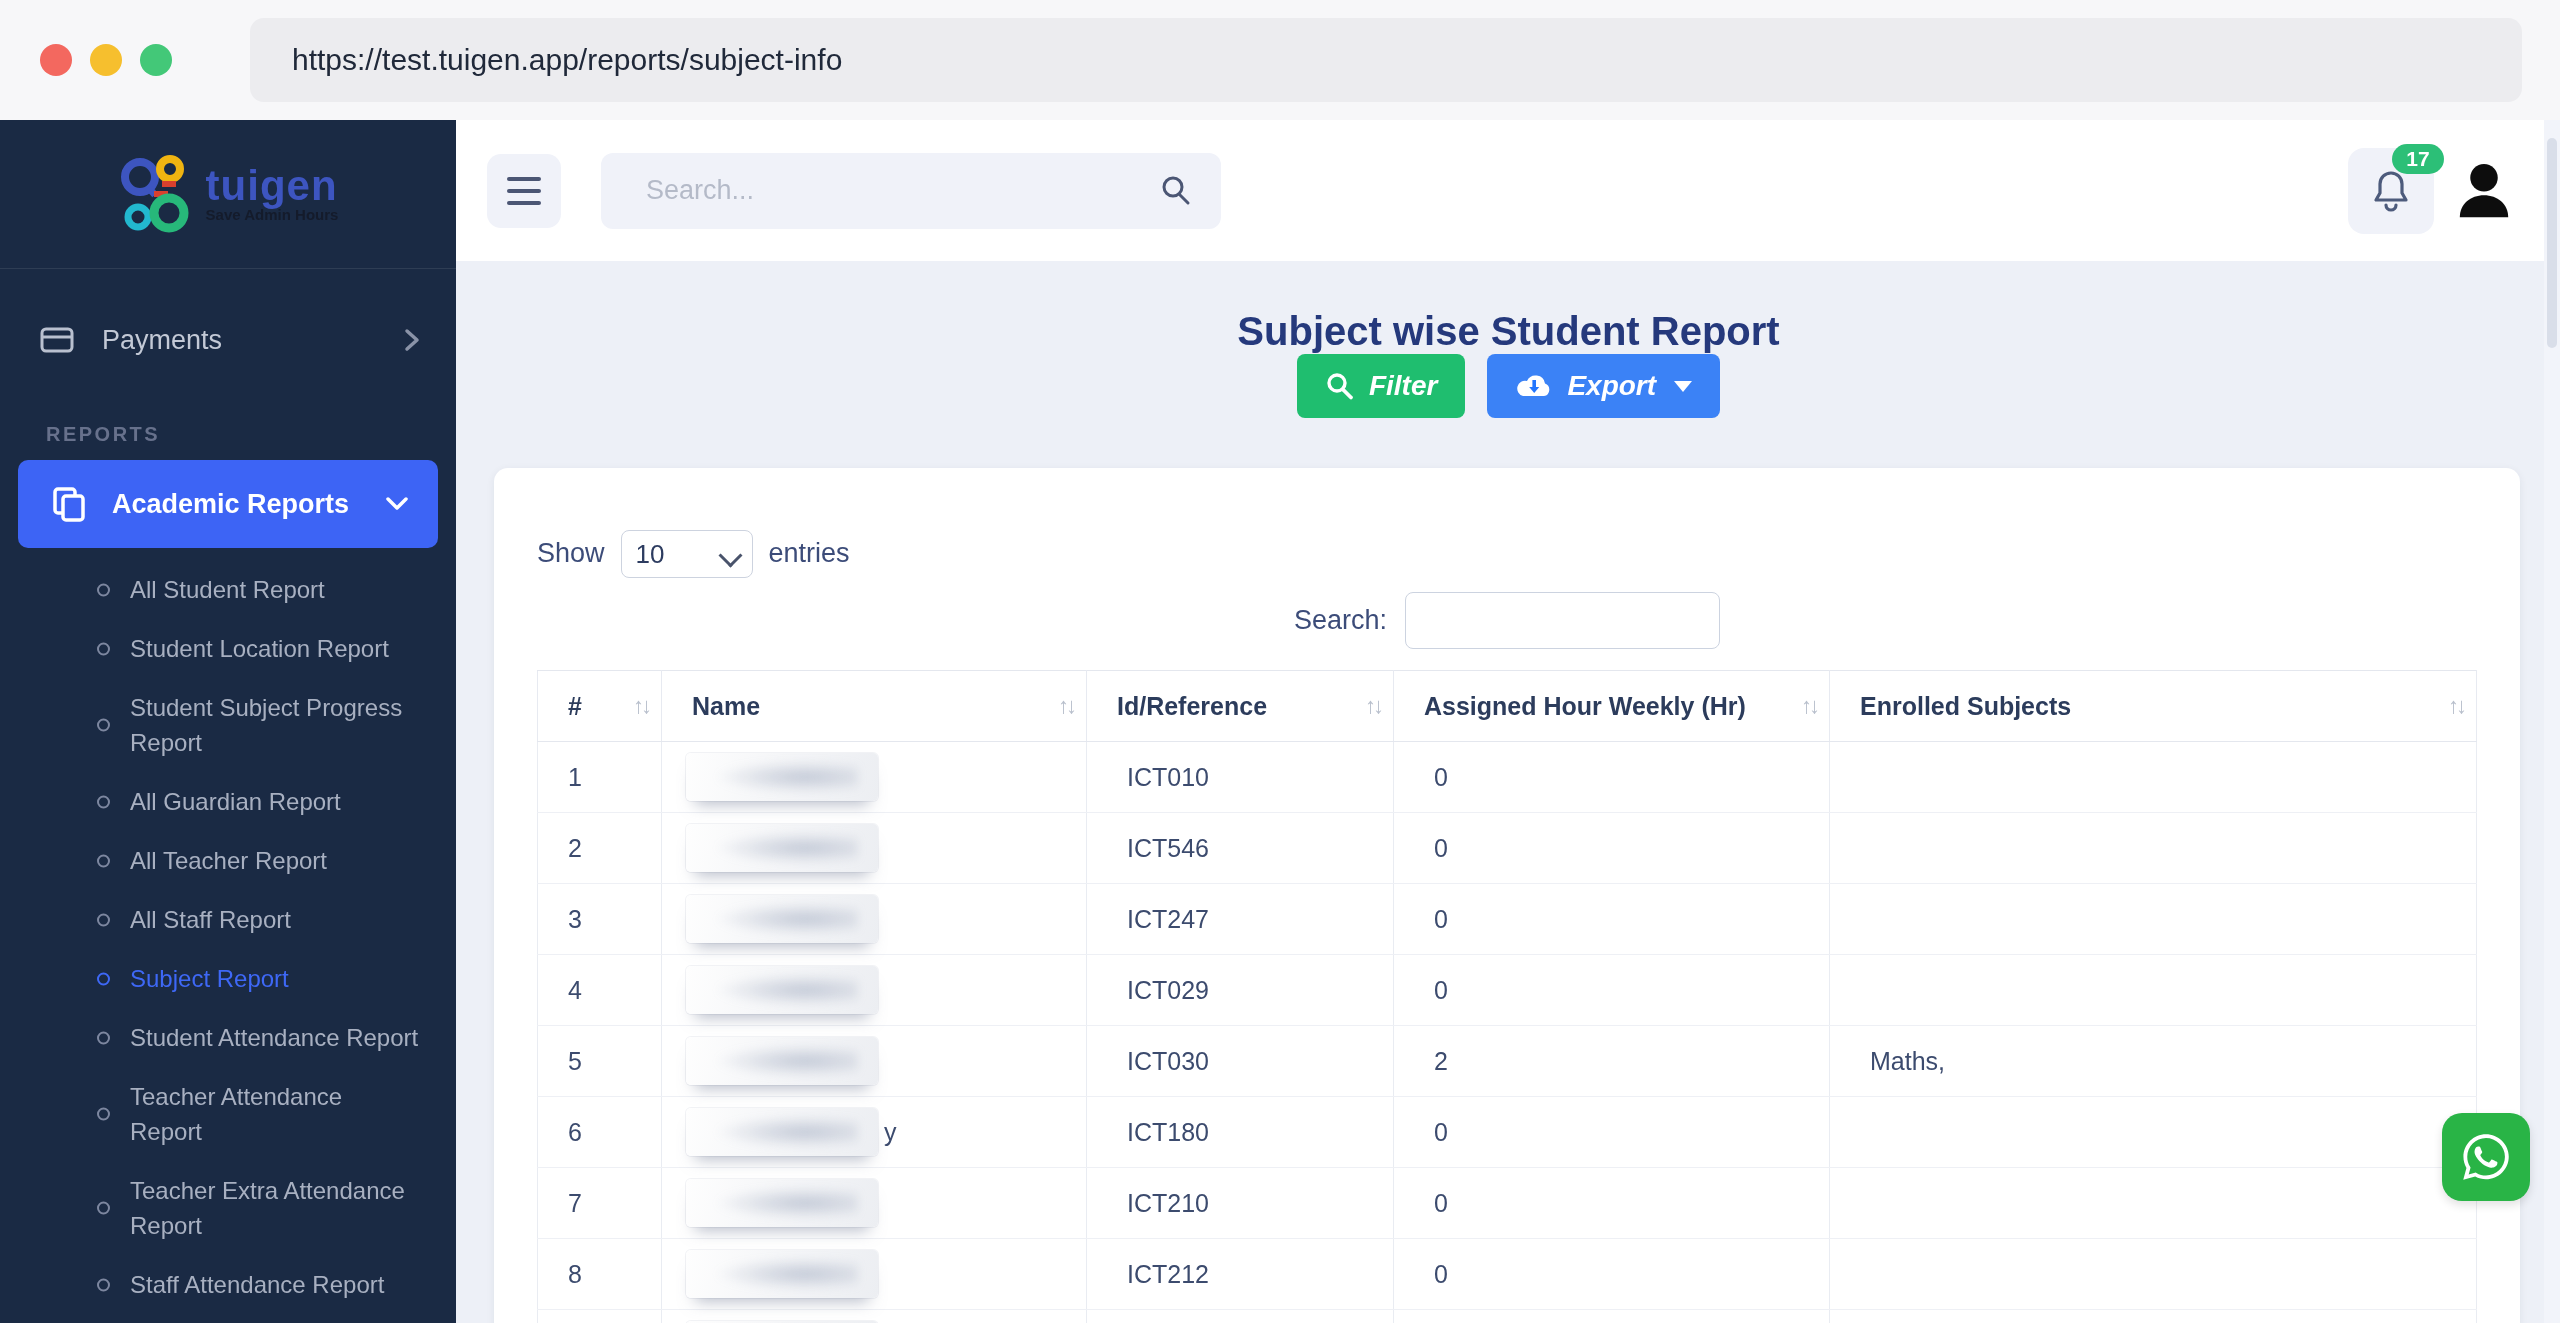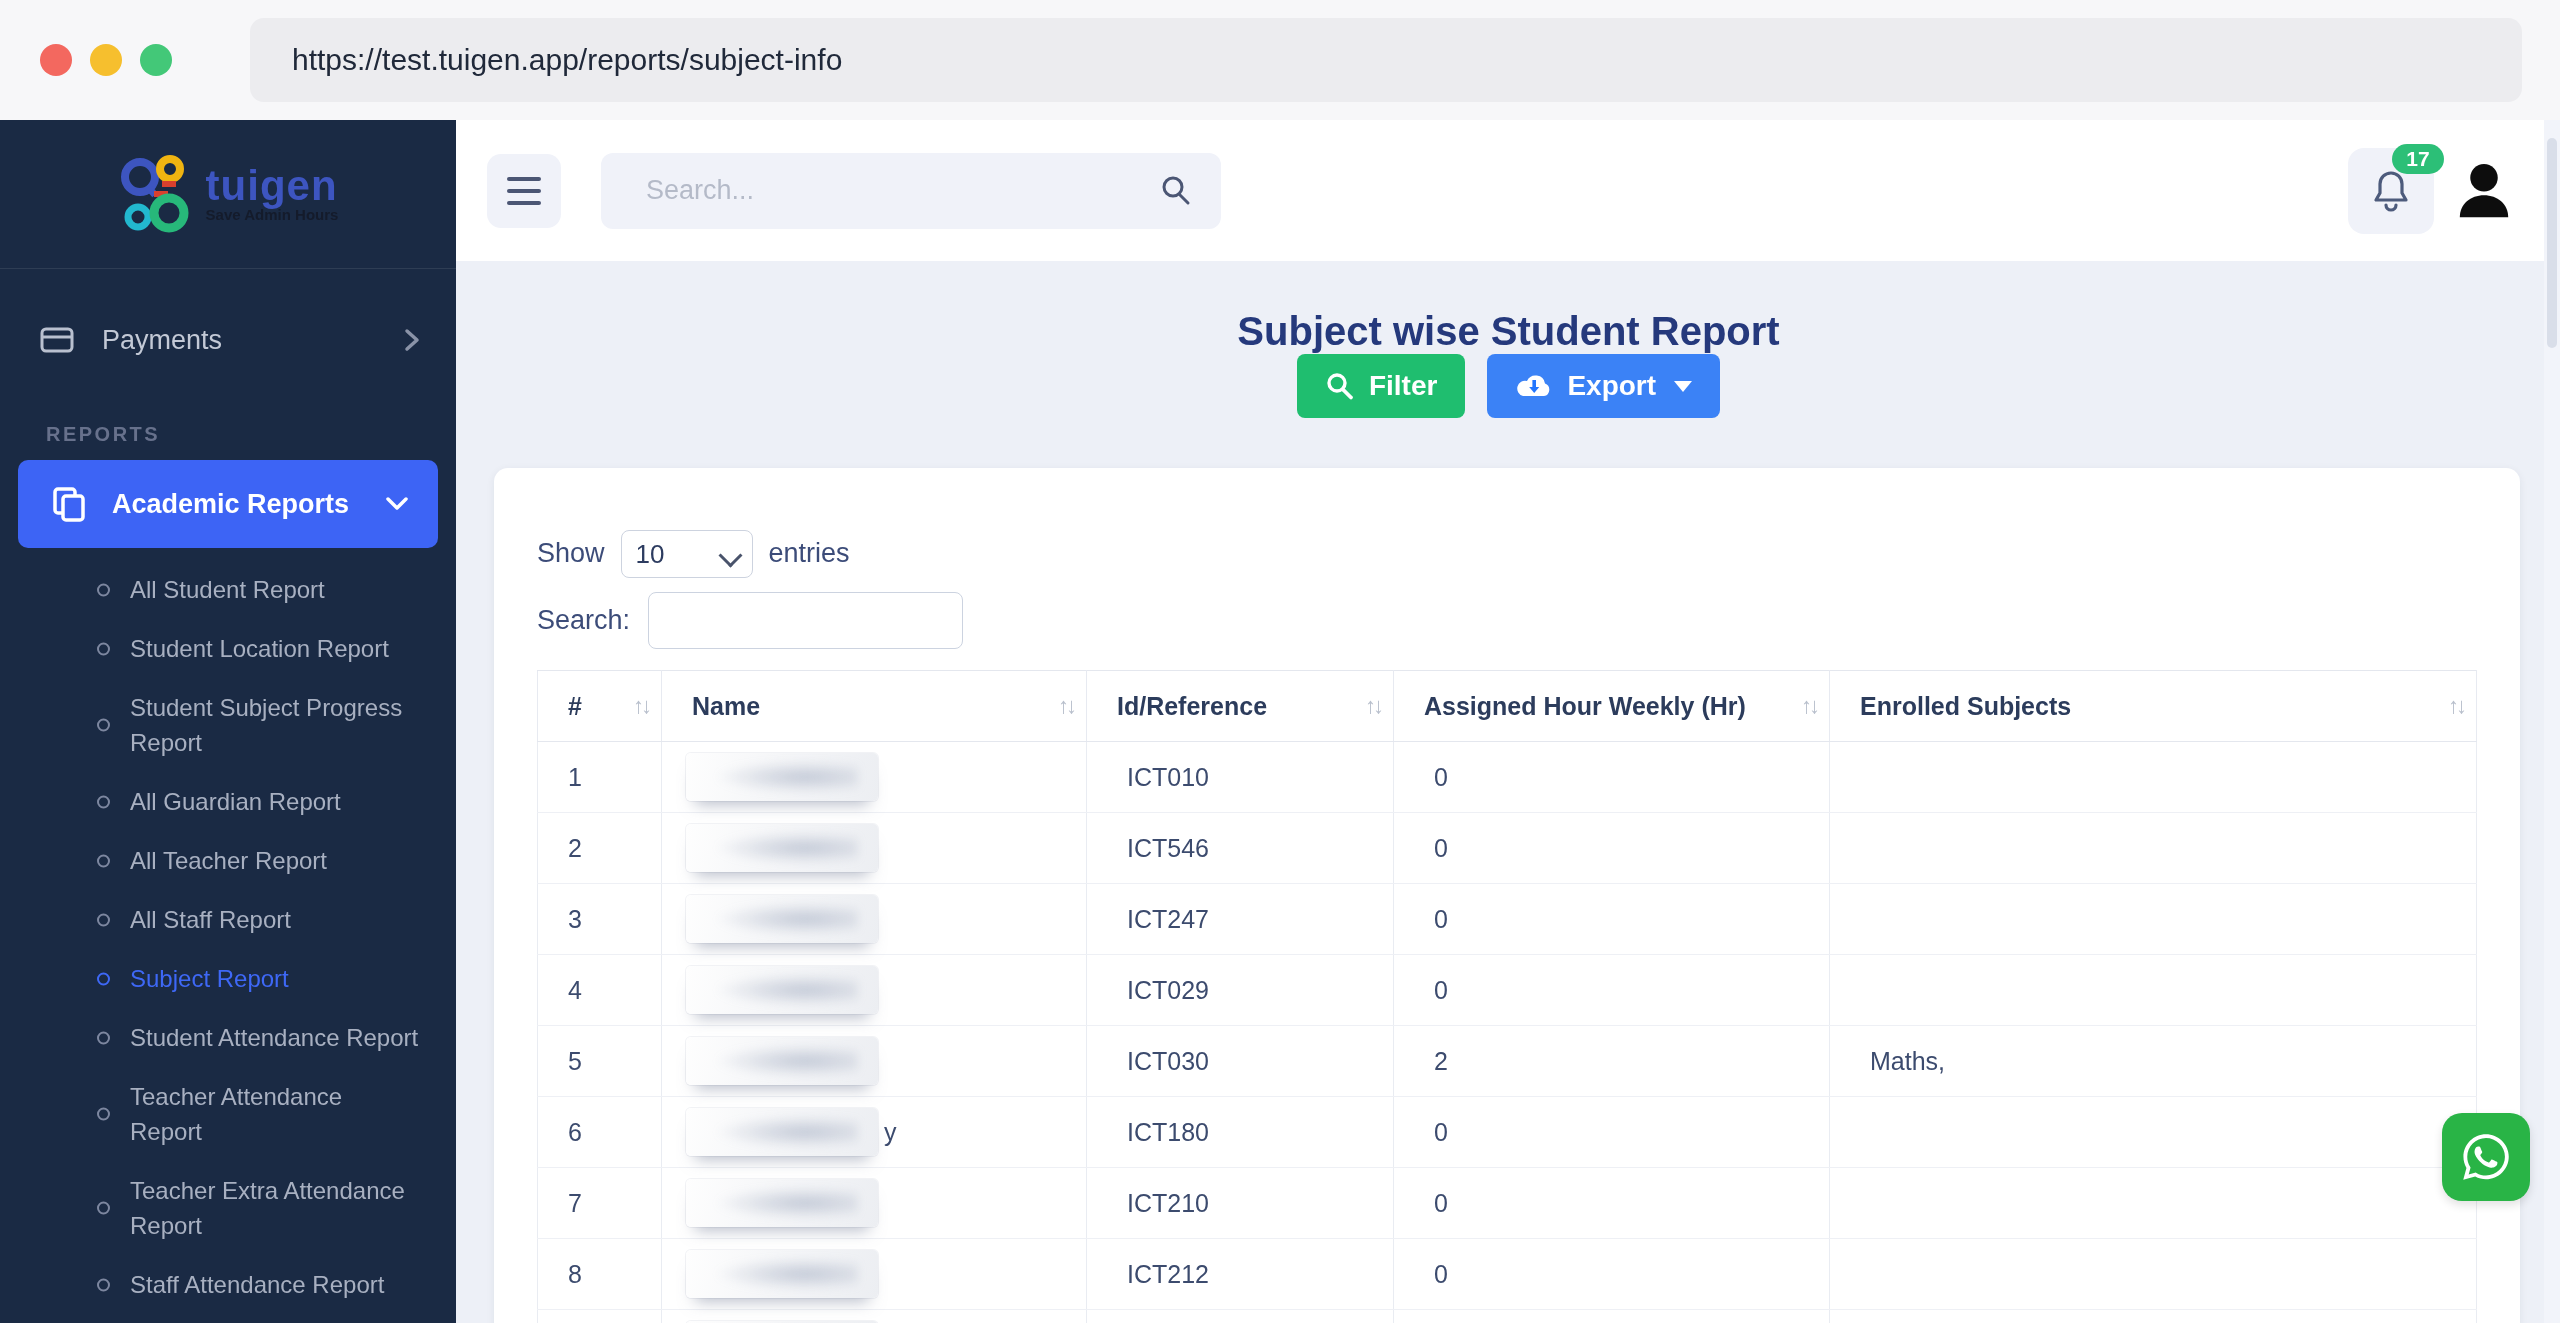--- a/index.html
+++ b/index.html
@@ -49,33 +49,33 @@
   .topbar .spacer{flex:1;}
   .bellbox{position:relative;width:86px;height:86px;border-radius:16px;background:#f0f2f9;display:flex;align-items:center;justify-content:center;cursor:pointer;margin-left:27px;}
   .badge{position:absolute;top:-4px;right:-10px;min-width:28px;height:30px;padding:0 12px;background:#2cbf77;color:#fff;
          font-size:21px;font-weight:bold;border-radius:16px;display:flex;align-items:center;justify-content:center;}
   .avatar{margin-left:16px;width:68px;height:68px;cursor:pointer;display:flex;align-items:center;justify-content:center;}
 
   .page-head{display:flex;justify-content:space-between;align-items:center;margin:48px 40px 0 41px;flex-direction:column;}
   .page-title{margin:0;font-size:40px;font-weight:bold;color:#25397c;}
   .head-btns{display:flex;gap:22px;}
   .btn{height:64px;border:none;border-radius:8px;display:flex;align-items:center;gap:14px;padding:0 28px;
-       font-size:28px;font-weight:bold;color:#fff;cursor:pointer;font-family:"Liberation Sans",sans-serif;}
+       font-size:28px;font-weight:bold;color:#fff;cursor:pointer;font-family:"Liberation Sans",sans-serif;font-style:italic;}
   .btn-filter{background:#1fbe6f;}
   .btn-export{background:#3b82f6;}
   .caret{width:0;height:0;border-left:9px solid transparent;border-right:9px solid transparent;border-top:11px solid #fff;margin-left:4px;}
 
   .card{margin:50px 40px 0 38px;background:#fff;border-radius:14px;box-shadow:0 2px 8px rgba(30,40,60,.07);
         padding:62px 43px 0 43px;height:900px;box-sizing:content-box;}
   .show-row{display:flex;align-items:center;gap:16px;font-size:27px;color:#3c4c79;}
   .selwrap{position:relative;width:132px;height:46px;}
   .selwrap select{appearance:none;-webkit-appearance:none;width:132px;height:48px;border:1.5px solid #cdd3df;border-radius:8px;
         font-size:26px;color:#2d3c60;padding:0 36px 0 14px;background:#fff;font-family:"Liberation Sans",sans-serif;outline:none;}
   .selwrap .sel-chev{position:absolute;right:14px;top:17px;width:14px;height:14px;border-left:3px solid #49536b;border-bottom:3px solid #49536b;transform:rotate(-45deg);pointer-events:none;}
-  .search-row{display:flex;justify-content:flex-start;align-items:center;gap:18px;margin-top:16px;font-size:27px;color:#3c4c79;}
+  .search-row{display:flex;justify-content:center;align-items:center;gap:18px;margin-top:16px;font-size:27px;color:#3c4c79;}
   .search-row input{width:315px;height:57px;border:1.5px solid #ccd3e0;border-radius:8px;outline:none;font-size:26px;
         padding:0 16px;color:#2d3c60;box-sizing:border-box;font-family:"Liberation Sans",sans-serif;}
 
   table.report{width:100%;border-collapse:collapse;margin-top:21px;table-layout:fixed;}
   .report th{height:70px;text-align:left;font-size:25px;font-weight:bold;color:#2c3c5c;
         border-top:1px solid #e4e7ee;border-bottom:1px solid #e4e7ee;border-left:1px solid #e7eaf1;border-right:1px solid #e7eaf1;
         padding:0 10px 0 30px;position:relative;cursor:pointer;}
   .report th .sort{position:absolute;right:12px;top:50%;transform:translateY(-50%);color:#b9c0cd;font-size:22px;letter-spacing:-3px;font-weight:normal;}
   .report th .sort i{font-style:normal;}
   .report td{height:70px;font-size:25px;color:#3c4b6e;border-bottom:1px solid #eef0f5;

